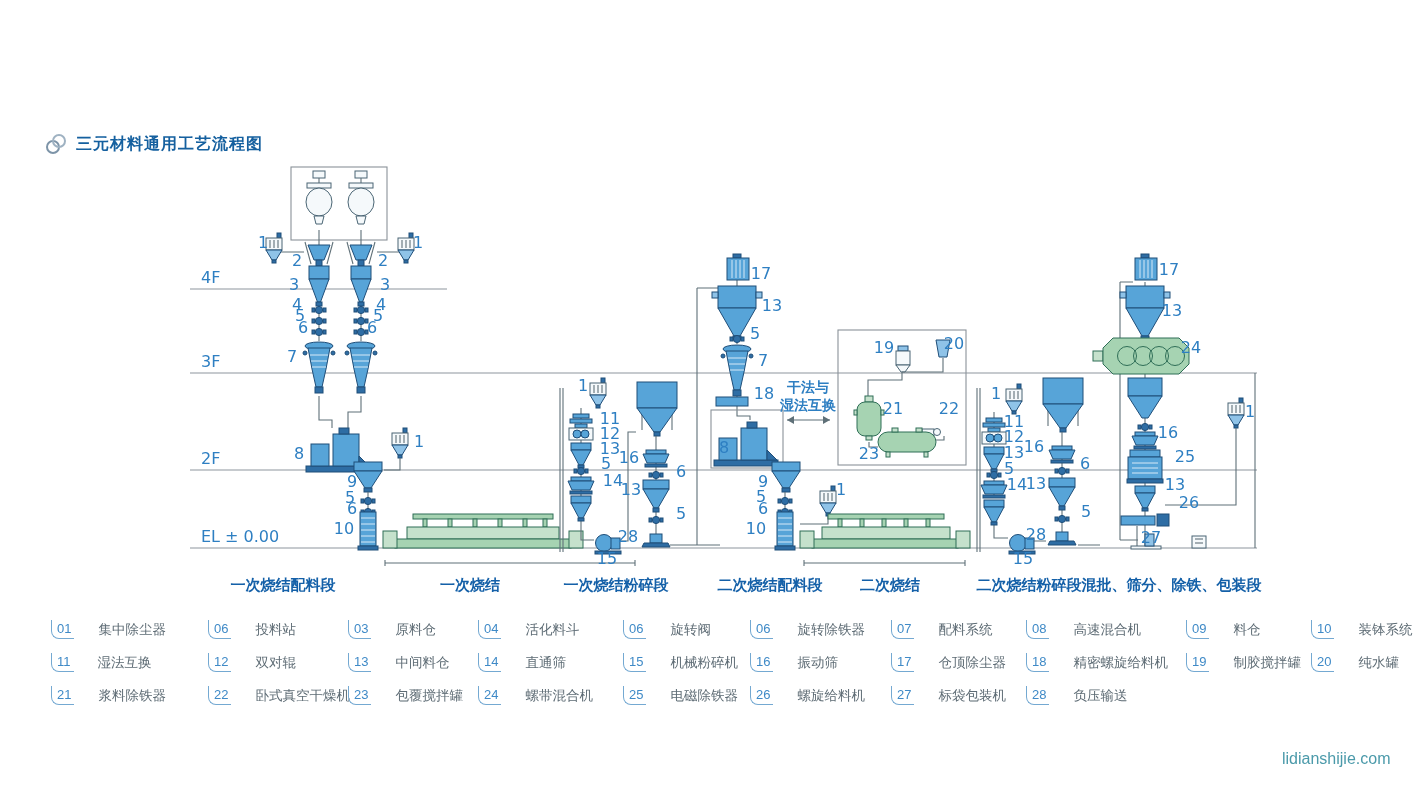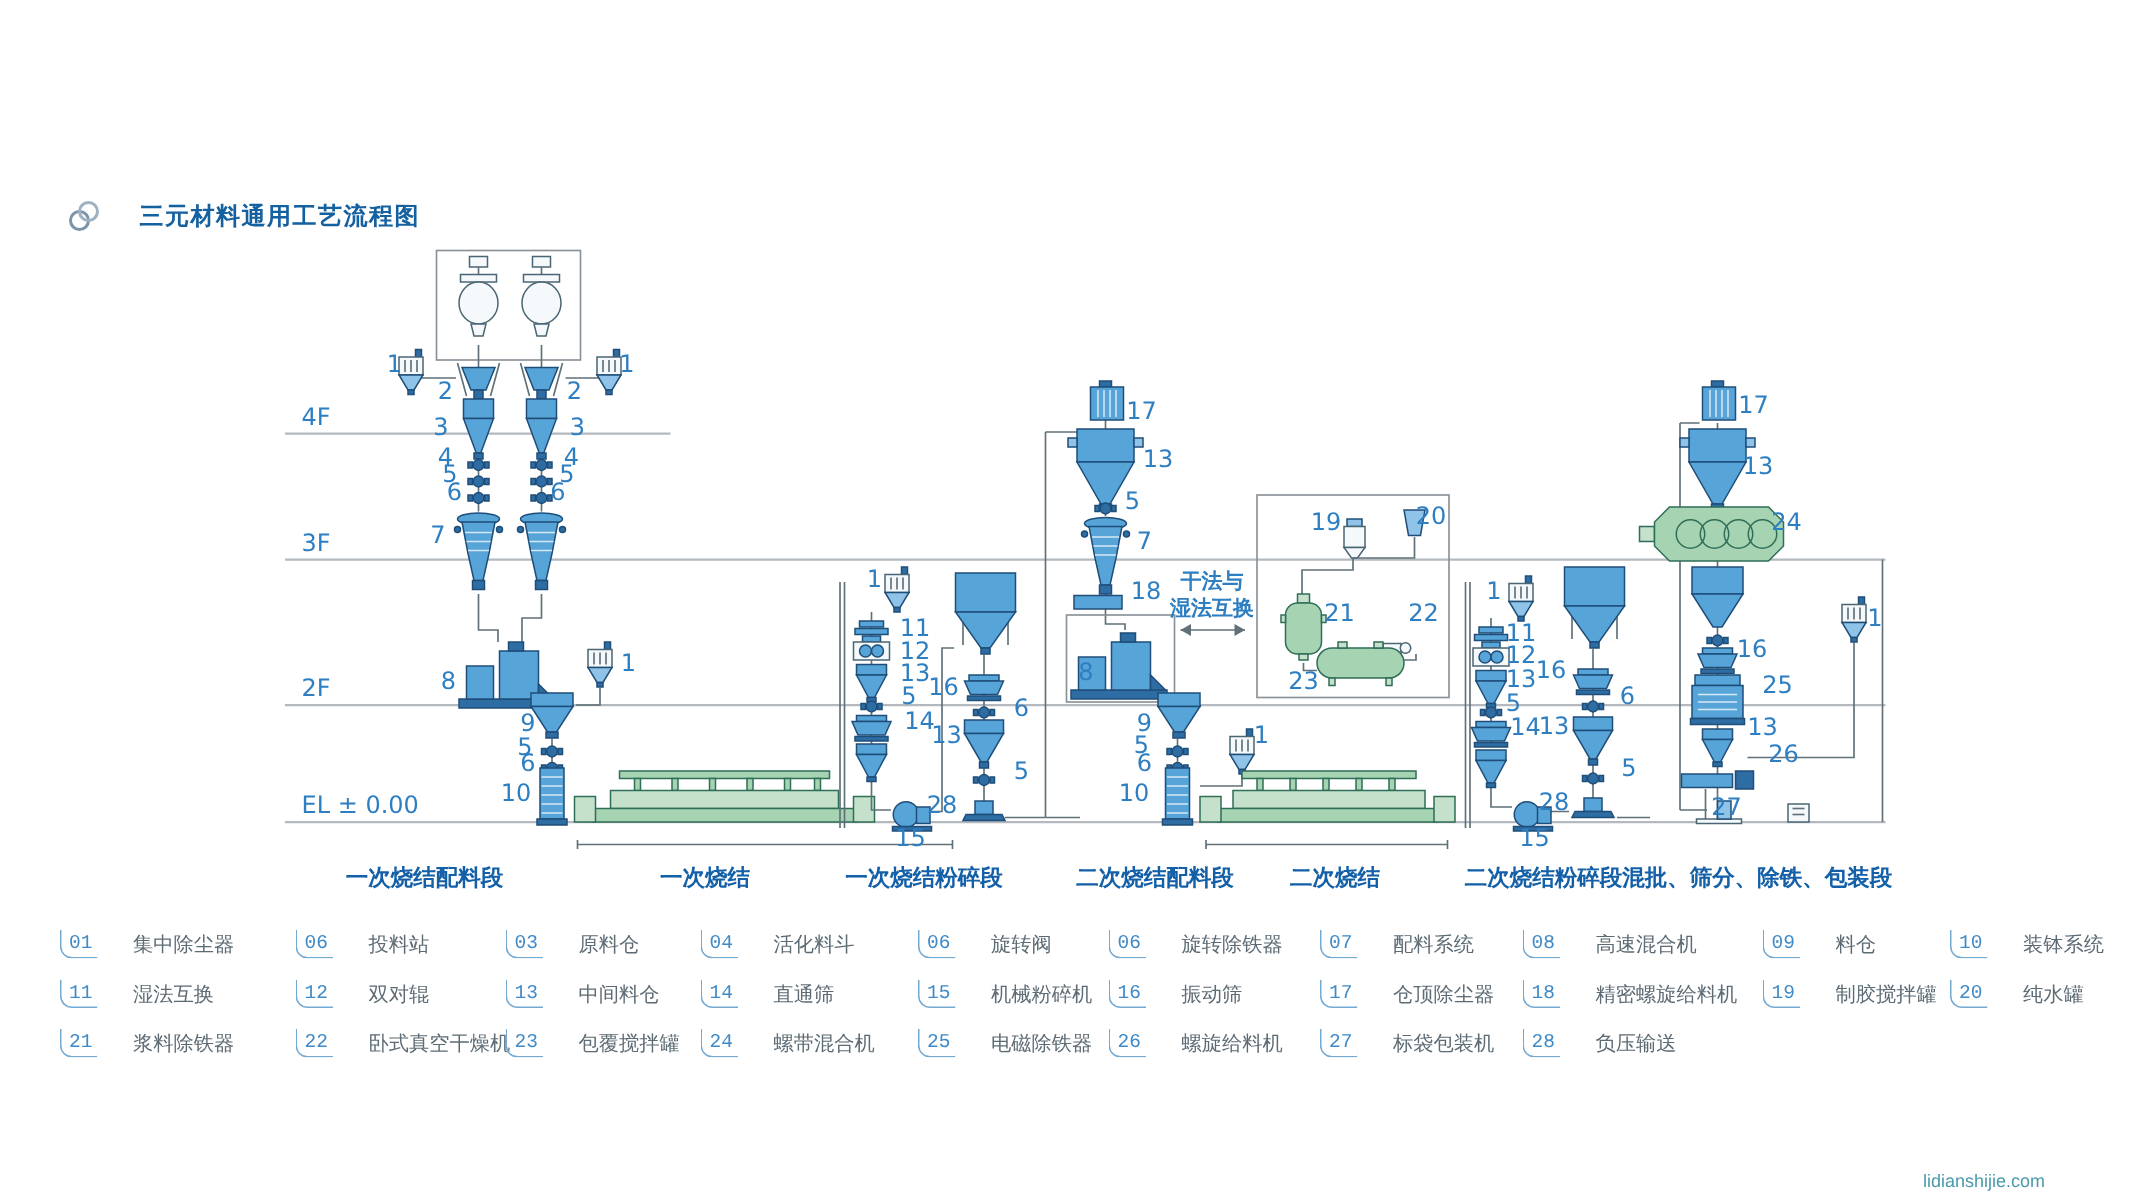--- a/index.html
+++ b/index.html
@@ -15,31 +15,31 @@
   .gl{fill:#c5e1cc;stroke:#2f6e57;stroke-width:1;}
   .pp{fill:none;stroke:#5f7078;stroke-width:1.1;}
   .fl{fill:none;stroke:#b3b9be;stroke-width:1.5;}
   .frame{fill:none;stroke:#8a9299;stroke-width:1.1;}
   .hatch{stroke:#d7e9f7;stroke-width:1;}
   .callout{font:16px "DejaVu Sans",sans-serif;fill:#2e7fc2;text-anchor:middle;}
   .floor{font:16px "DejaVu Sans",sans-serif;fill:#2e7fc2;}
   .sec{font:bold 15px "Liberation Sans",sans-serif;fill:#1460a8;text-anchor:middle;}
   .note{font:bold 14px "Liberation Sans",sans-serif;fill:#2e7fc2;text-anchor:middle;}
   
-  .title-wrap{position:absolute;left:44px;top:132px;display:flex;align-items:center;gap:25px;}
+  .title-wrap{position:absolute;left:44px;top:132px;display:flex;align-items:center;gap:8px;}
   .title-text{color:#15609f;font-weight:bold;font-size:16px;letter-spacing:1px;}
   .legend{position:absolute;left:40px;top:620px;width:1348px;display:grid;
           grid-template-columns:157px 140px 130px 145px 127px 141px 135px 160px 125px 1fr;
           grid-auto-rows:33px;align-items:start;}
   .li{display:flex;align-items:center;white-space:nowrap;}
   .ln{border-left:1.5px solid #74a9d2;border-bottom:1.5px solid #74a9d2;
       border-bottom-left-radius:8px;padding:1px 3px 2px 5px;color:#3f8ac7;
-      font-size:13px;font-family:Liberation Mono, monospace;}
+      font-size:13px;font-family:Liberation Sans, sans-serif;margin-left:11px;}
   .ll{color:#5d6b74;font-size:13.5px;margin-left:24px;}
-  .watermark{position:absolute;left:1282px;top:780px;color:#4b9aaa;font-size:12px;}
+  .watermark{position:absolute;left:1282px;top:750px;color:#4b9aaa;font-size:16px;}
 </style>
 </head>
 <body>
 
 <svg width="1420" height="800" viewBox="0 0 1420 800">
   <defs>
     <g id="dust1">
       <rect class="bd" x="11" y="0" width="4" height="5"></rect>
       <rect class="wf" x="0" y="5" width="16" height="12"></rect>
       <line class="pp" x1="4" y1="7" x2="4" y2="15"></line>

